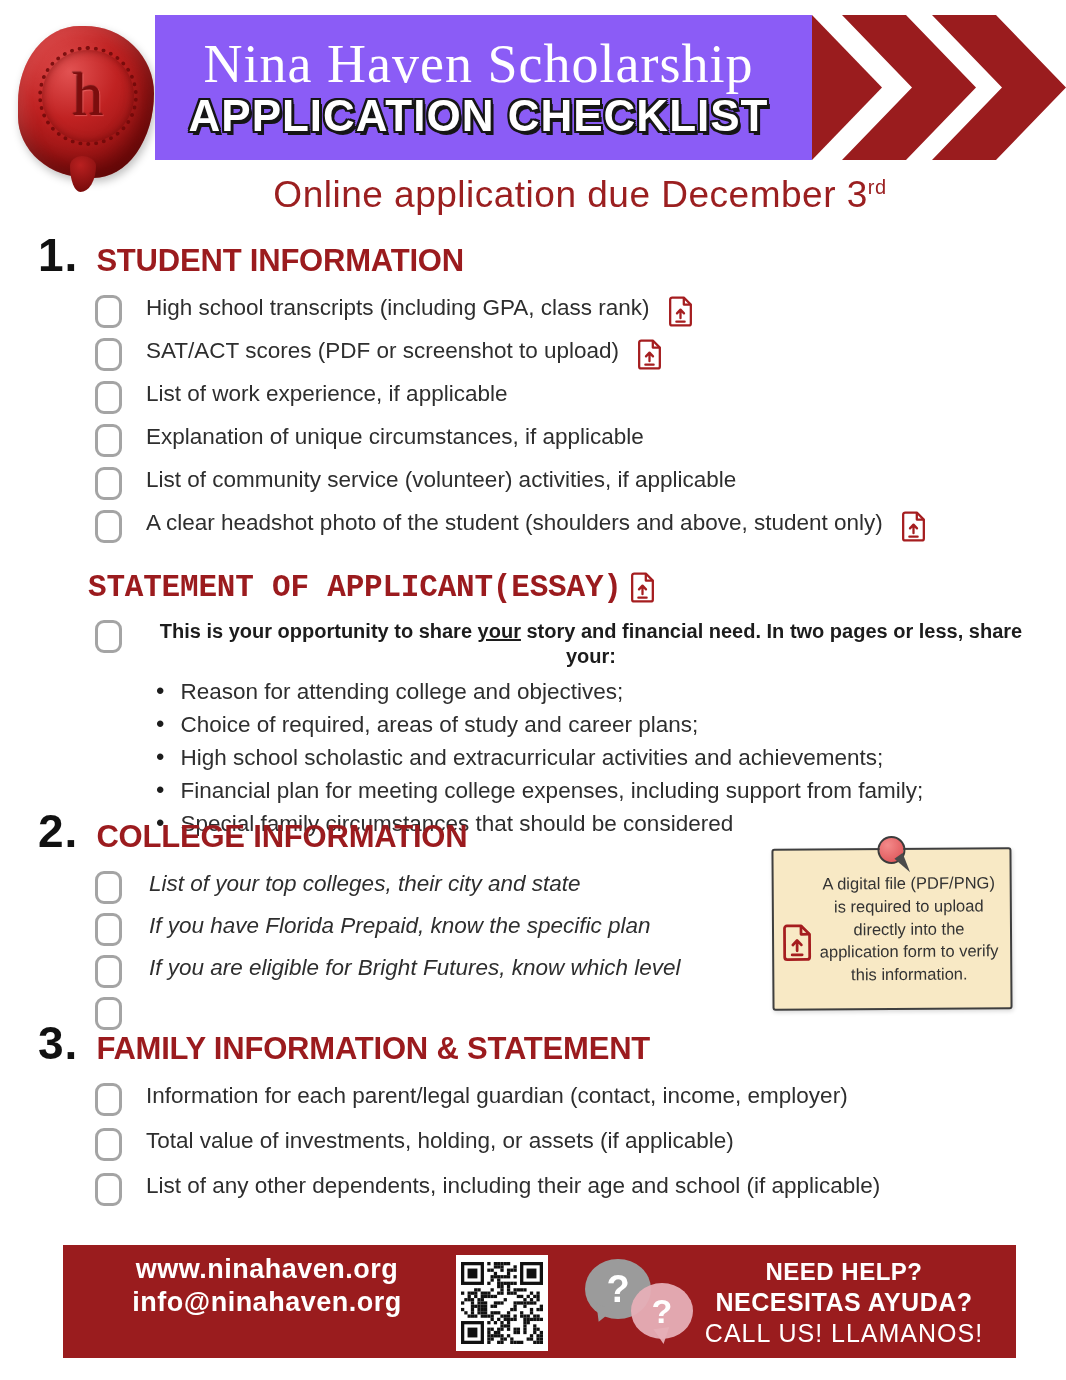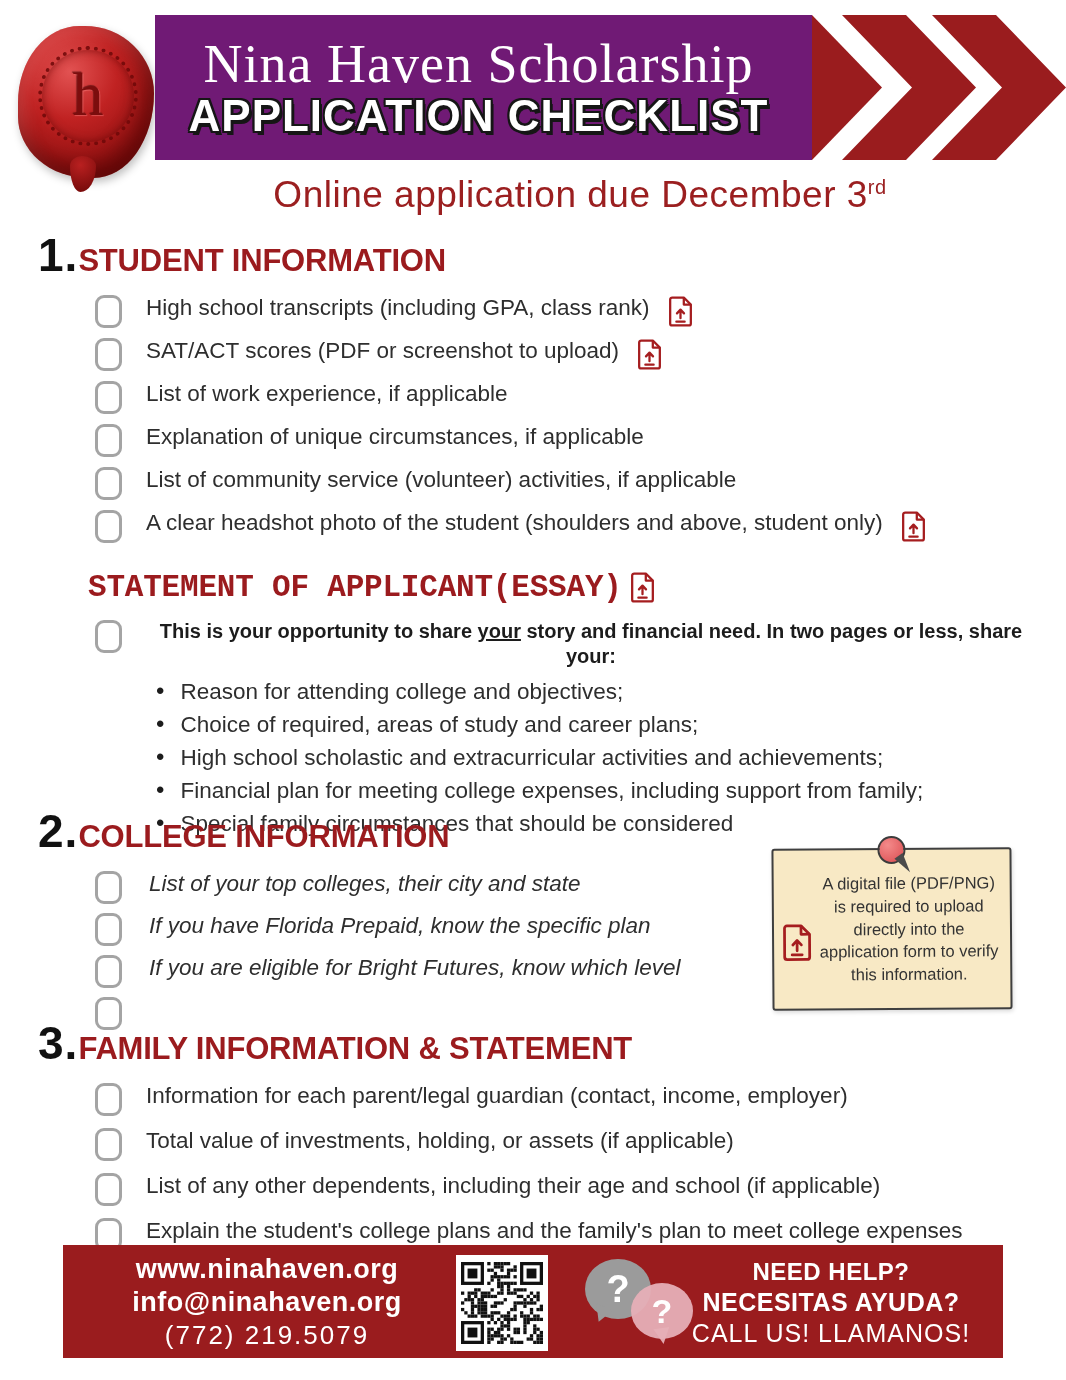--- a/index.html
+++ b/index.html
@@ -3,21 +3,21 @@
 <meta charset="utf-8">
 <style>
   html,body{margin:0;padding:0;background:#fff;}
   .page{
     position:relative;width:1066px;height:1380px;background:#fff;overflow:hidden;
     font-family:"Liberation Sans",sans-serif;color:#2e2e2e;
   }
   
   .banner{
     position:absolute;left:155px;top:15px;width:657px;height:145px;
-    background:#701a75;display:flex;flex-direction:column;justify-content:center;
+    background:#8b5cf6;display:flex;flex-direction:column;justify-content:center;
     align-items:center;padding-right:10px;box-sizing:border-box;
   }
   .banner-title{
     font-family:"Liberation Serif",serif;font-size:54px;line-height:56px;color:#fff;
     letter-spacing:1px;white-space:nowrap;
   }
   .banner-subtitle{
     font-size:44px;line-height:48px;font-weight:700;color:#fff;letter-spacing:1px;white-space:nowrap;
     text-shadow:-2px -2px 0 #161616,2px -2px 0 #161616,-2px 2px 0 #161616,2px 2px 0 #161616,
                  0 -2px 0 #161616,0 2px 0 #161616,-2px 0 0 #161616,2px 0 0 #161616,3px 4px 0 #161616;
@@ -49,21 +49,21 @@
   }
   .due-line{
     position:absolute;left:220px;top:166px;width:720px;text-align:center;
     font-size:37px;line-height:42px;font-weight:400;color:#9b1f20;letter-spacing:.5px;
   }
   .due-line sup{font-size:20px;}
   
   .section{position:absolute;left:0;width:1066px;}
   .section-header{display:flex;align-items:baseline;padding-left:38px;}
   .section-number{font-size:46px;font-weight:700;color:#111;letter-spacing:1px;}
-  .section-title{font-size:31px;font-weight:700;color:#9b1b1e;letter-spacing:-0.2px;}
+  .section-title{font-size:31px;font-weight:700;color:#9b1b1e;margin-left:18px;letter-spacing:-0.2px;}
   .items{margin-top:12px;}
   .check-item{display:flex;align-items:flex-start;padding-left:95px;margin-bottom:9px;gap:24px;}
   .checkbox{
     flex:0 0 auto;width:21px;height:27px;border:3px solid #a4a4a4;border-radius:9px;
     background:#fff;margin-top:1px;box-sizing:content-box;
   }
   .item-text{font-size:22.5px;line-height:27px;color:#2e2e2e;max-width:828px;}
   .upload-wrap{flex:0 0 auto;margin-left:-6px;align-self:center;}
   .upload-svg{width:25px;height:31px;display:block;}
   #items-2 .check-item{margin-bottom:8px;gap:27px;font-style:italic;}
@@ -91,21 +91,21 @@
   .note-pin::after{
     content:'';position:absolute;top:18px;left:14px;width:0;height:0;
     border-left:5px solid transparent;border-right:5px solid transparent;border-top:20px solid #4a4a4a;
     transform:rotate(-35deg);transform-origin:top center;
   }
   .note-icon{flex:0 0 auto;margin:26px 4px 0 0;}
   .note-icon .upload-svg{width:30px;height:38px;}
   .note-text{flex:1;text-align:center;font-size:16.5px;line-height:1.38;color:#333;}
   
   .footer{
-    position:absolute;left:63px;top:1245px;width:940px;height:113px;background:#9a1c1e;
+    position:absolute;left:63px;top:1245px;width:940px;height:113px;background:#9a1c1e;padding-left:13px;
   }
   .footer-left{
     position:absolute;left:28px;top:8px;width:352px;text-align:center;color:#fff;
   }
   .footer-site{font-size:27px;font-weight:700;line-height:33px;letter-spacing:.5px;}
   .footer-email{font-size:27px;font-weight:700;line-height:33px;letter-spacing:.5px;}
   .footer-phone{font-size:26px;font-weight:400;line-height:33px;letter-spacing:2px;}
   .qr{
     position:absolute;left:393px;top:10px;width:82px;height:86px;background:#fff;padding:5px;
   }
@@ -280,32 +280,27 @@
           <span class="item-text">Information for each parent/legal guardian (contact, income, employer)</span>
         </div>
         <div class="check-item">
           <span class="checkbox"></span>
           <span class="item-text">Total value of investments, holding, or assets (if applicable)</span>
         </div>
         <div class="check-item">
           <span class="checkbox"></span>
           <span class="item-text">List of any other dependents, including their age and school (if applicable)</span>
         </div>
-        <div class="check-item">
-          <span class="checkbox"></span>
-          <span class="item-text">Explain the student's  college plans and the family's plan to meet college expenses</span>
-        </div>
       </div>
   </div>
 
   <div class="footer">
     <div class="footer-left">
       <div class="footer-site">www.ninahaven.org</div>
       <div class="footer-email">info@ninahaven.org</div>
-      <div class="footer-phone">(772) 219.5079</div>
     </div>
     <div class="qr">
         <svg id="qr-svg" viewBox="0 0 100 100">
           <rect x="32" y="0" width="4" height="4" fill="#111"></rect>
           <rect x="40" y="0" width="4" height="4" fill="#111"></rect>
           <rect x="44" y="0" width="4" height="4" fill="#111"></rect>
           <rect x="48" y="0" width="4" height="4" fill="#111"></rect>
           <rect x="52" y="0" width="4" height="4" fill="#111"></rect>
           <rect x="56" y="0" width="4" height="4" fill="#111"></rect>
           <rect x="40" y="4" width="4" height="4" fill="#111"></rect>

